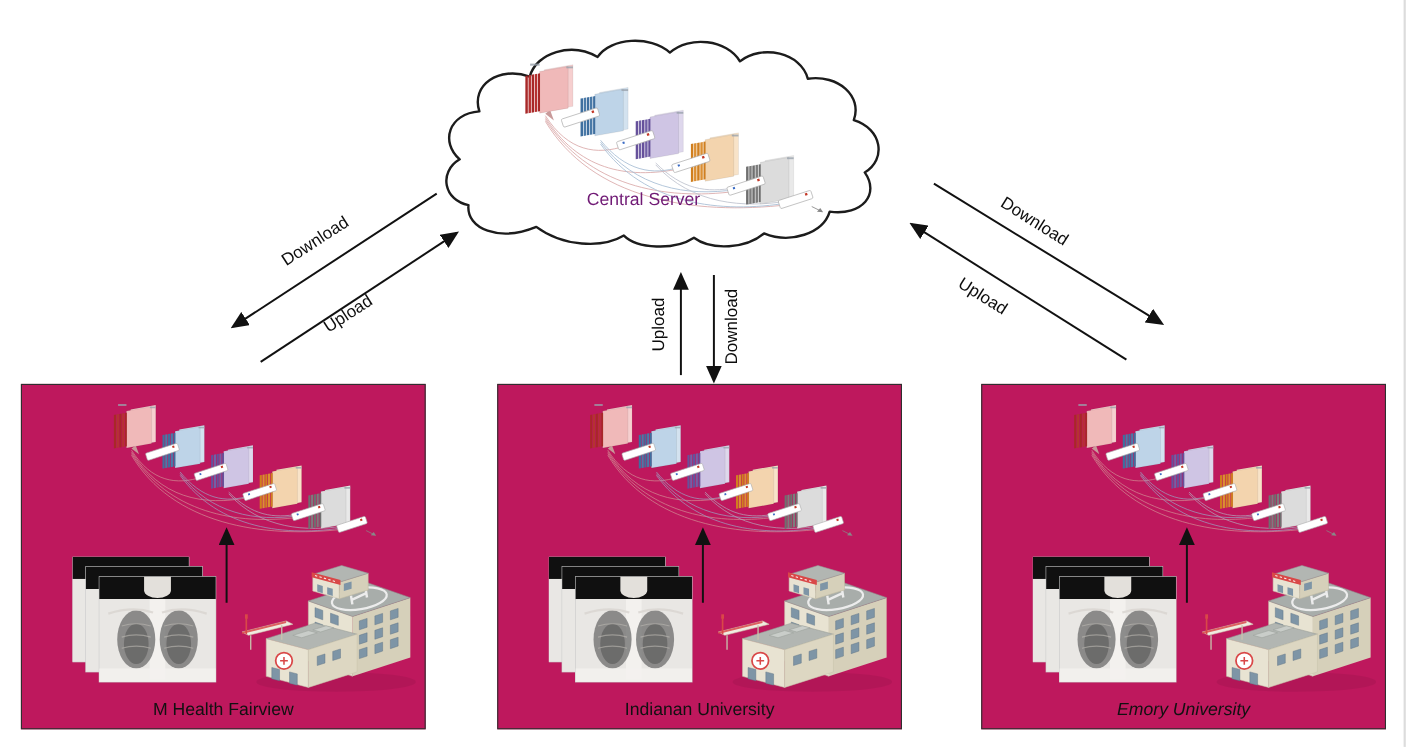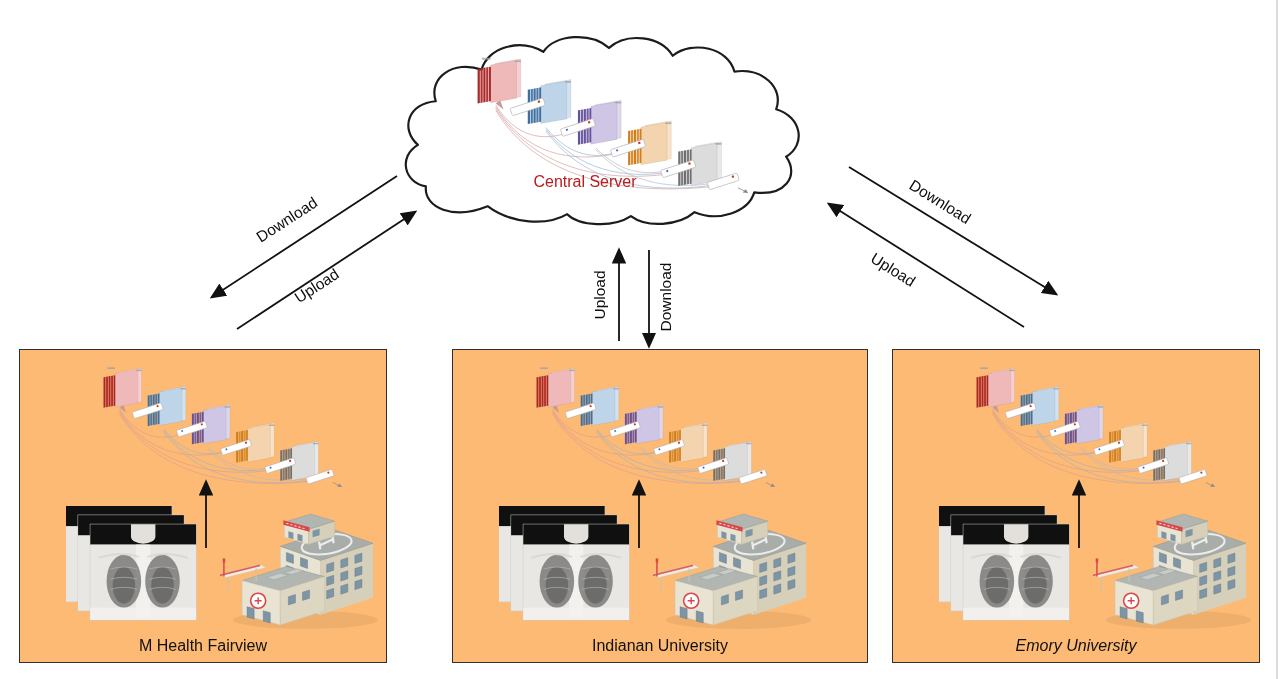--- a/index.html
+++ b/index.html
@@ -5,32 +5,32 @@
   html,body{margin:0;padding:0;background:#ffffff;}
   .canvas{position:relative;width:1280px;height:679px;background:#fff;overflow:hidden;
           font-family:"Liberation Sans",sans-serif;color:#111;}
   .frame-edge{position:absolute;top:0;bottom:0;right:2px;width:2px;background:#dcdcdc;}
   
   .overlay{position:absolute;left:0;top:0;width:1280px;height:679px;pointer-events:none;}
   
   .cloud-wrap{position:absolute;left:396px;top:30px;width:418px;height:200px;}
   .cloud-svg{position:absolute;left:0;top:0;width:100%;height:100%;}
   .cloud-caption{position:absolute;left:480px;top:173px;width:210px;text-align:center;
-                 font-size:16px;color:#b91c1c;}
+                 font-size:16px;color:#701a75;}
   
   .arrow-label{position:absolute;font-size:15.5px;color:#0d0d0d;text-align:center;white-space:nowrap;}
   .lab-left-download{left:227px;top:211px;width:120px;transform:rotate(-33deg);}
   .lab-left-upload{left:267px;top:277px;width:100px;transform:rotate(-33deg);}
   .lab-mid-upload{left:558px;top:286px;width:84px;transform:rotate(-90deg);}
   .lab-mid-download{left:613px;top:288px;width:106px;transform:rotate(-90deg);}
   .lab-right-download{left:878px;top:193px;width:124px;transform:rotate(32deg);}
   .lab-right-upload{left:841px;top:261px;width:104px;transform:rotate(32deg);}
   
-  .site-box{position:absolute;top:349px;width:366px;height:312px;border:1.5px solid #2f2f2f;background:#fdba74;}
-  .box-left{left:19px;} .box-mid{left:452px;padding-left:48px;} .box-right{left:892px;font-style:italic;}
+  .site-box{position:absolute;top:349px;width:366px;height:312px;border:1.5px solid #2f2f2f;background:#be185d;}
+  .box-left{left:19px;} .box-mid{left:452px;} .box-right{left:892px;font-style:italic;}
   .site-dnn{position:absolute;left:58px;top:12px;width:272px;height:128px;}
   .site-arrow{position:absolute;left:166px;top:124px;width:40px;height:80px;}
   .site-xray{position:absolute;left:44px;top:156px;width:136px;height:120px;}
   .site-hospital{position:absolute;left:198px;top:150px;width:170px;height:133px;}
   .site-label{position:absolute;left:0;right:0;bottom:7px;text-align:center;font-size:16px;color:#111;}
 </style>
 </head>
 <body>
 
 <svg style="position:absolute;width:0;height:0" aria-hidden="true">

